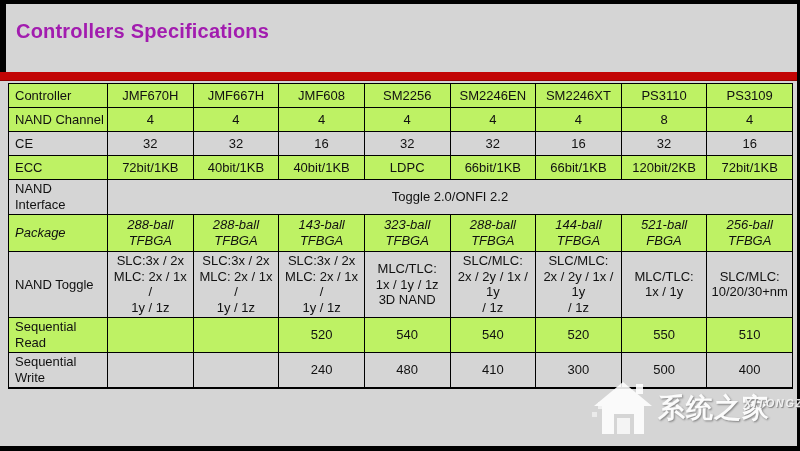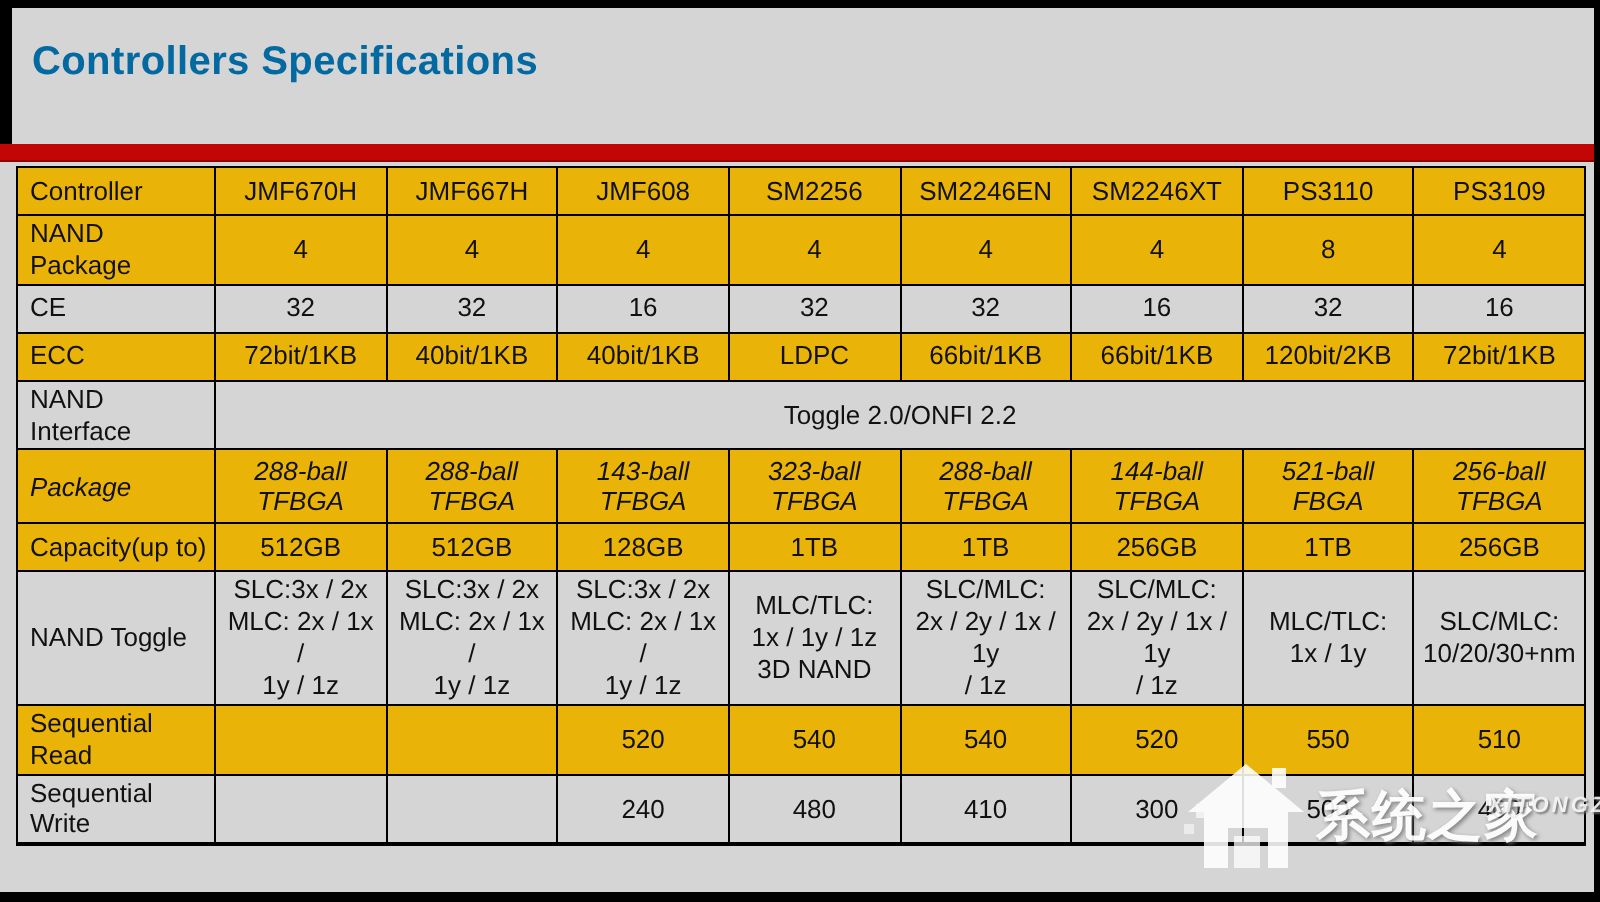--- a/index.html
+++ b/index.html
@@ -11,21 +11,21 @@
   }
   .content{
     position:absolute;top:4px;left:0;right:3px;bottom:5px;
     background:#d5d5d5;
   }
   .title-left-edge{
     position:absolute;left:0;top:0;width:6px;height:68px;background:#000;
   }
   .page-title{
     position:absolute;left:16px;top:16px;margin:0;
-    font-size:20px;font-weight:bold;color:#0369a1;letter-spacing:0.2px;
+    font-size:20px;font-weight:bold;color:#a21caf;letter-spacing:0.2px;
   }
   .red-bar{
     position:absolute;left:0;right:0;top:68px;height:9px;
     background:#c20505;border-bottom:1px solid #8e0202;box-sizing:border-box;
   }
   table.specs{
     position:absolute;left:8px;top:79px;width:785px;
     border-collapse:collapse;table-layout:fixed;
     font-size:13px;color:#111;
     border:1px solid #000;border-bottom:2px solid #000;
@@ -34,21 +34,21 @@
   table.specs th, table.specs td{
     border:1px solid #000;
     padding:1px 3px;
     vertical-align:middle;
     white-space:pre-line;
     line-height:1.22;
     font-weight:normal;
   }
   table.specs th{ text-align:left;padding-left:6px; }
   table.specs td{ text-align:center; }
-  tr.r-light{ background:#eab308; }
+  tr.r-light{ background:#bef264; }
   tr.r-gray{ background:#d5d5d5; }
   tr.h1{ height:24px; }
   tr.h2{ height:37px;font-style:italic; }
   tr.h3{ height:51px; }
   .watermark{
     position:absolute;right:2px;bottom:4px;width:205px;height:68px;
     display:flex;align-items:center;
     opacity:0.92;pointer-events:none;
   }
   .wm-house{ flex:0 0 auto; }
@@ -93,21 +93,21 @@
         <td>JMF670H</td>
         <td>JMF667H</td>
         <td>JMF608</td>
         <td>SM2256</td>
         <td>SM2246EN</td>
         <td>SM2246XT</td>
         <td>PS3110</td>
         <td>PS3109</td>
       </tr>
       <tr class="r-light h1">
-        <th>NAND Package</th>
+        <th>NAND Channel</th>
         <td>4</td>
         <td>4</td>
         <td>4</td>
         <td>4</td>
         <td>4</td>
         <td>4</td>
         <td>8</td>
         <td>4</td>
       </tr>
       <tr class="r-gray h1">
@@ -147,31 +147,20 @@
         <td>323-ball
 TFBGA</td>
         <td>288-ball
 TFBGA</td>
         <td>144-ball
 TFBGA</td>
         <td>521-ball
 FBGA</td>
         <td>256-ball
 TFBGA</td>
-      </tr>
-      <tr class="r-light h1">
-        <th>Capacity(up to)</th>
-        <td>512GB</td>
-        <td>512GB</td>
-        <td>128GB</td>
-        <td>1TB</td>
-        <td>1TB</td>
-        <td>256GB</td>
-        <td>1TB</td>
-        <td>256GB</td>
       </tr>
       <tr class="r-gray h3">
         <th>NAND Toggle</th>
         <td>SLC:3x / 2x
 MLC: 2x / 1x /
 1y / 1z</td>
         <td>SLC:3x / 2x
 MLC: 2x / 1x /
 1y / 1z</td>
         <td>SLC:3x / 2x

